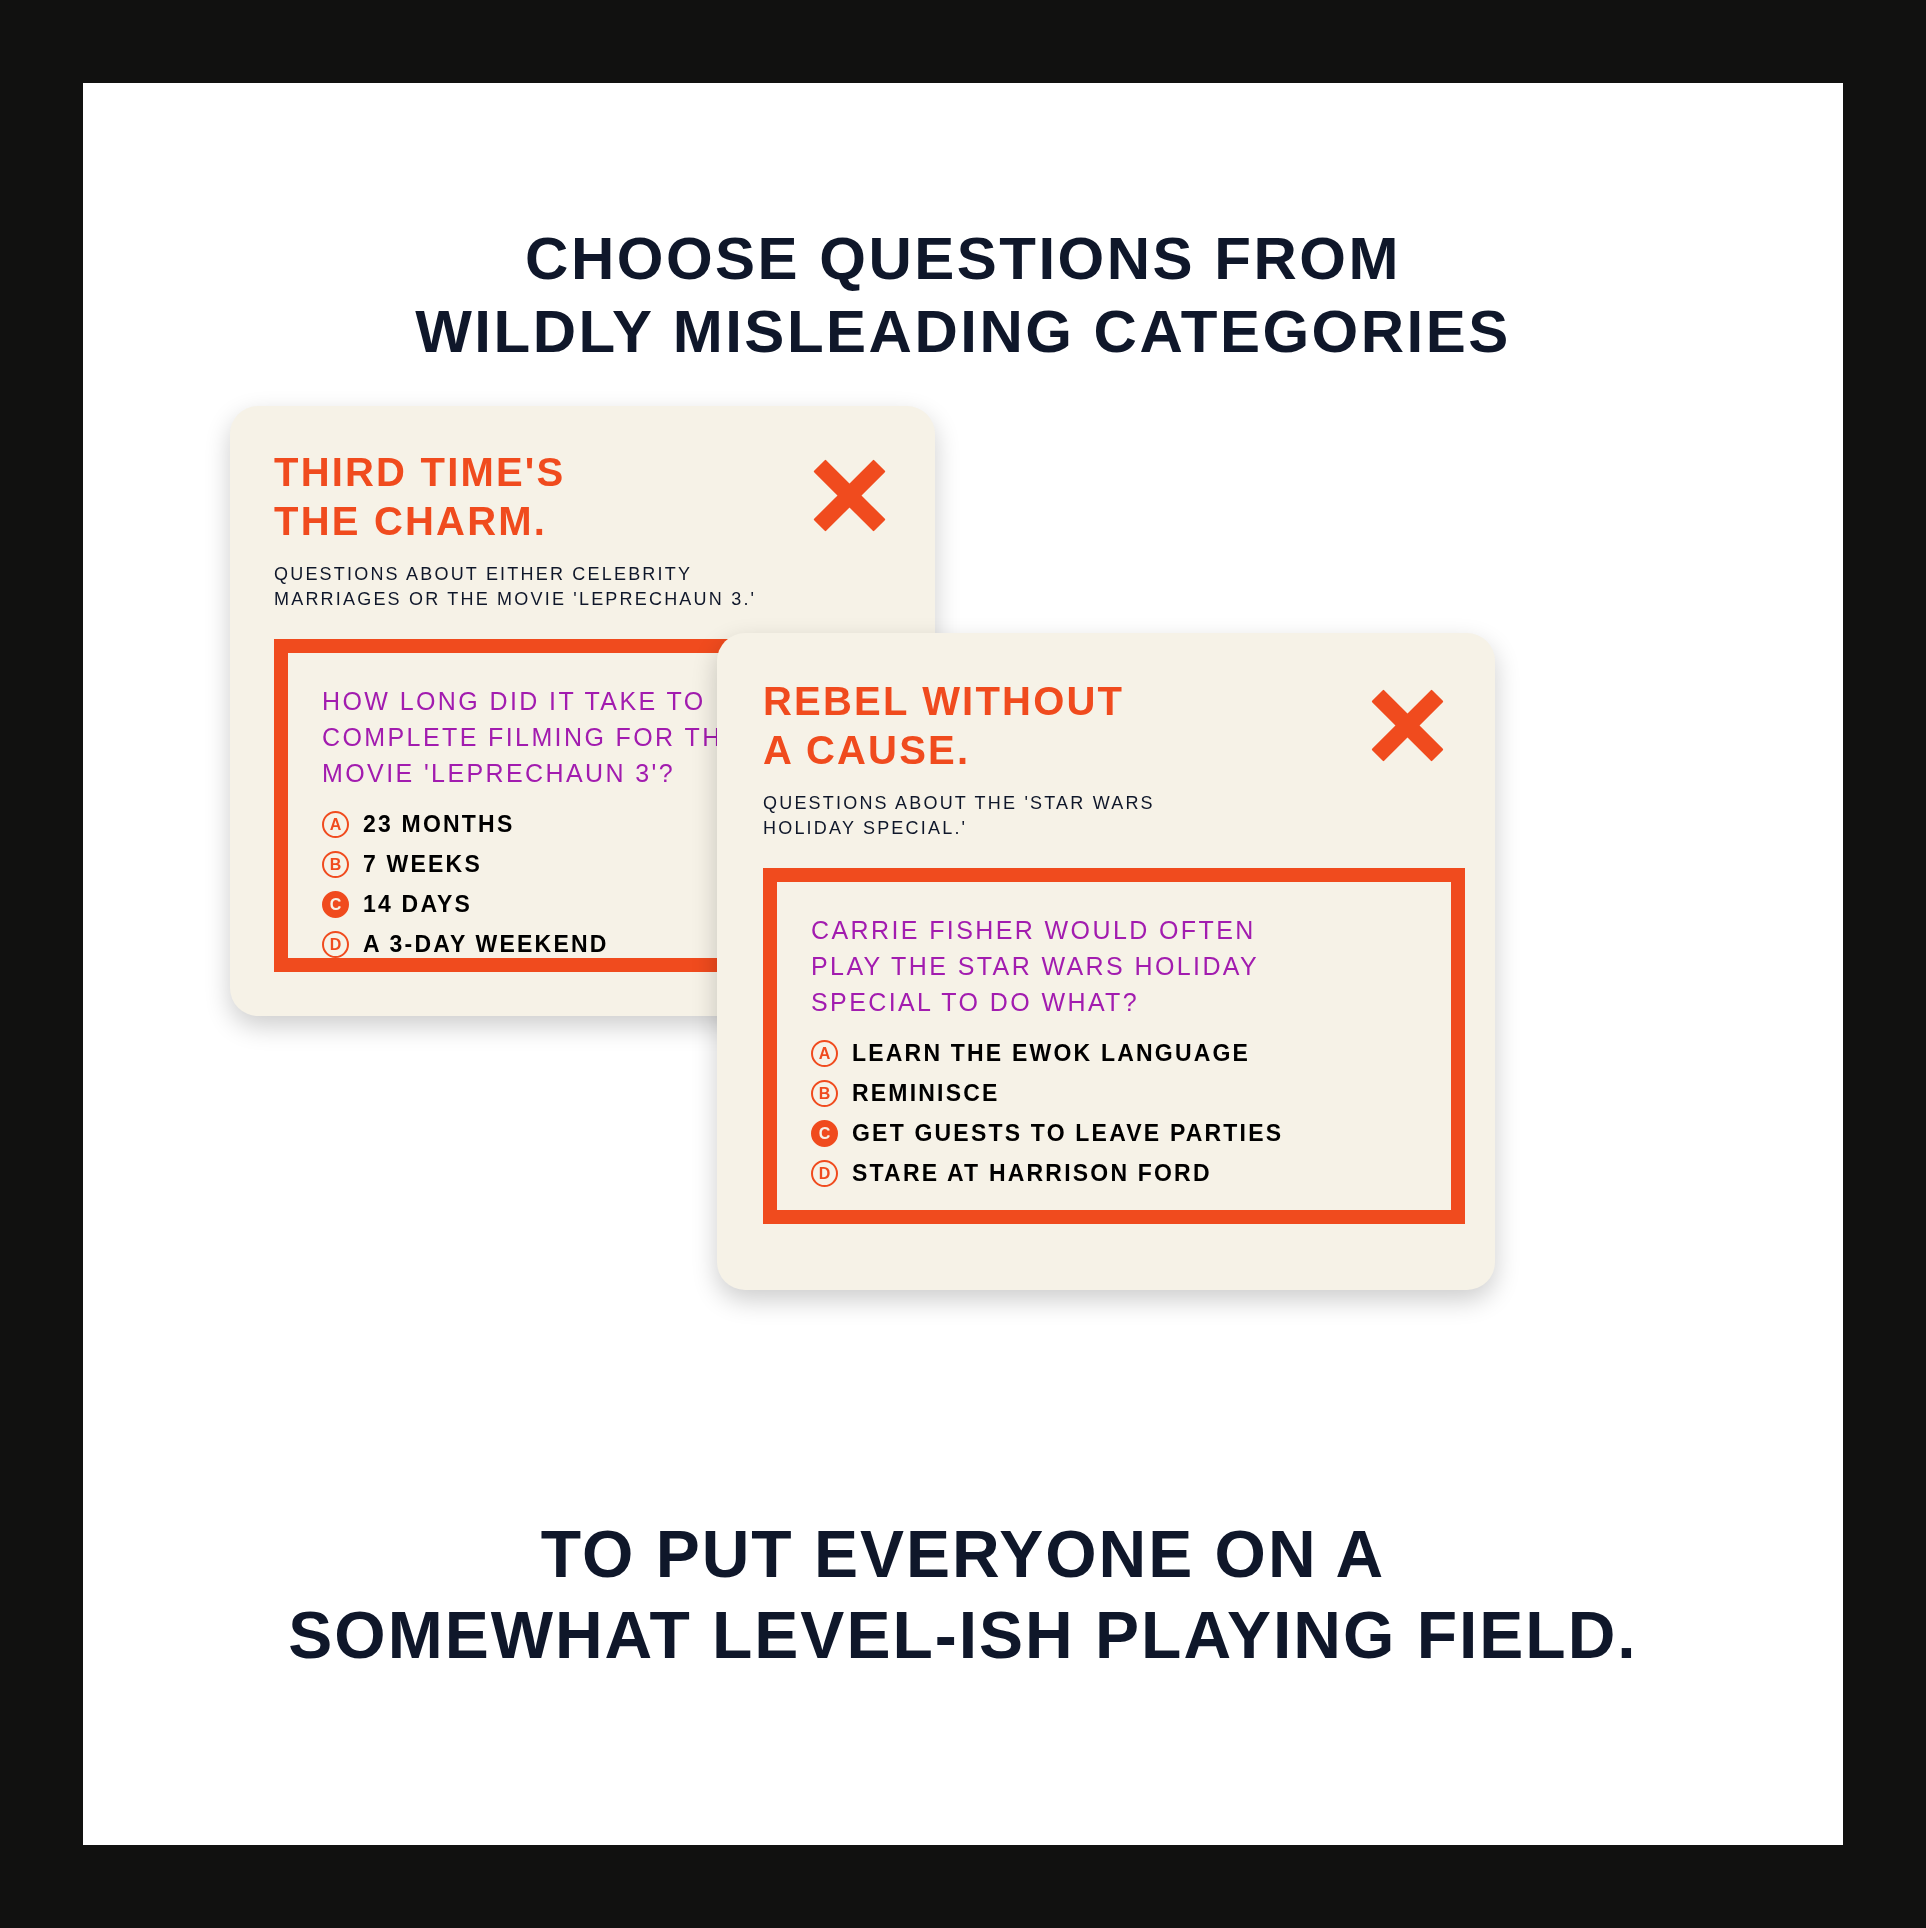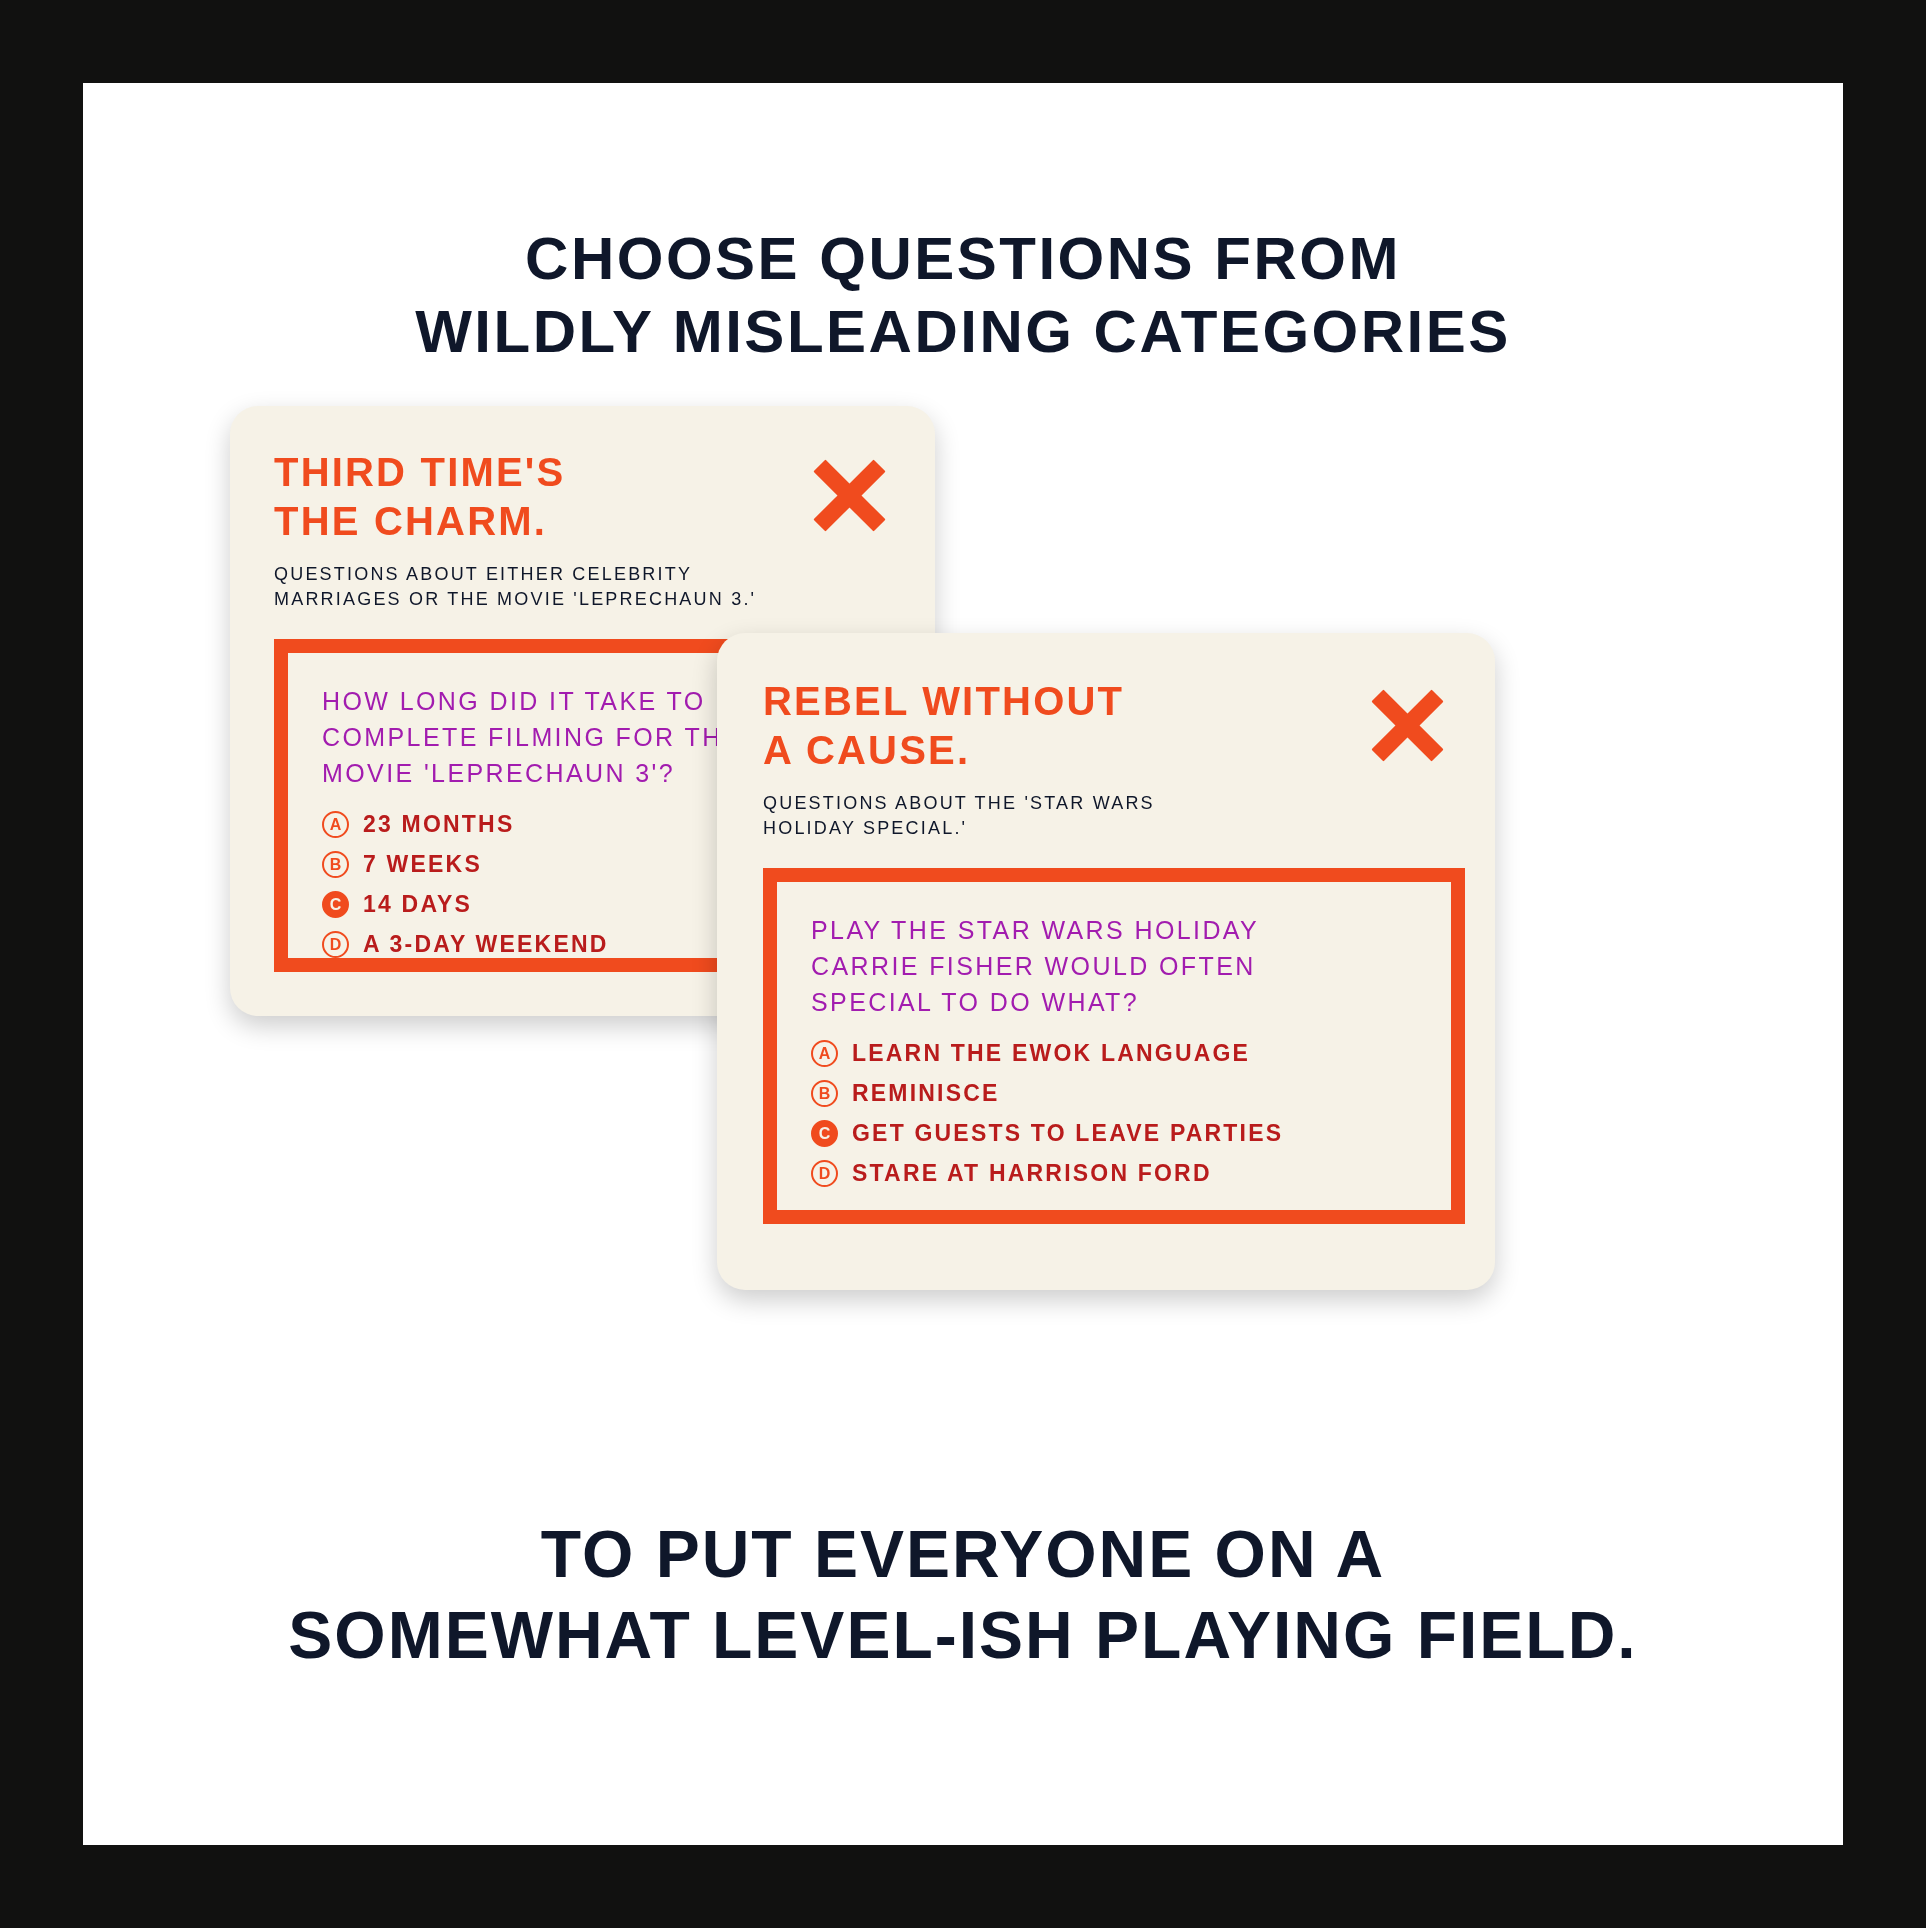--- a/index.html
+++ b/index.html
@@ -159,21 +159,21 @@
     justify-content: center;
     box-sizing: border-box;
     flex: 0 0 auto;
     margin-right: 14px;
   }
   .bullet.filled {
     background: #f04b1e;
     color: #f6f2e7;
   }
   .answer-text {
-    color: #b91c1c;
+    color: #000000;
     font-weight: bold;
     text-transform: uppercase;
     letter-spacing: 2.2px;
     font-size: 23px;
     line-height: 1;
   }
 </style>
 </head>
 <body>
 
@@ -233,22 +233,22 @@
       <h2 class="cat-title">
         <span class="ln">REBEL WITHOUT</span>
         <span class="ln">A CAUSE.</span>
       </h2>
       <p class="cat-sub">
         <span class="ln">QUESTIONS ABOUT THE 'STAR WARS</span>
         <span class="ln">HOLIDAY SPECIAL.'</span>
       </p>
       <div class="qbox">
         <p class="question">
+          <span class="ln">CARRIE FISHER WOULD OFTEN</span>
           <span class="ln">PLAY THE STAR WARS HOLIDAY</span>
-          <span class="ln">CARRIE FISHER WOULD OFTEN</span>
           <span class="ln">SPECIAL TO DO WHAT?</span>
         </p>
         <ul class="answers">
           <li class="answer">
             <span class="bullet">A</span>
             <span class="answer-text">LEARN THE EWOK LANGUAGE</span>
           </li>
           <li class="answer">
             <span class="bullet">B</span>
             <span class="answer-text">REMINISCE</span>

